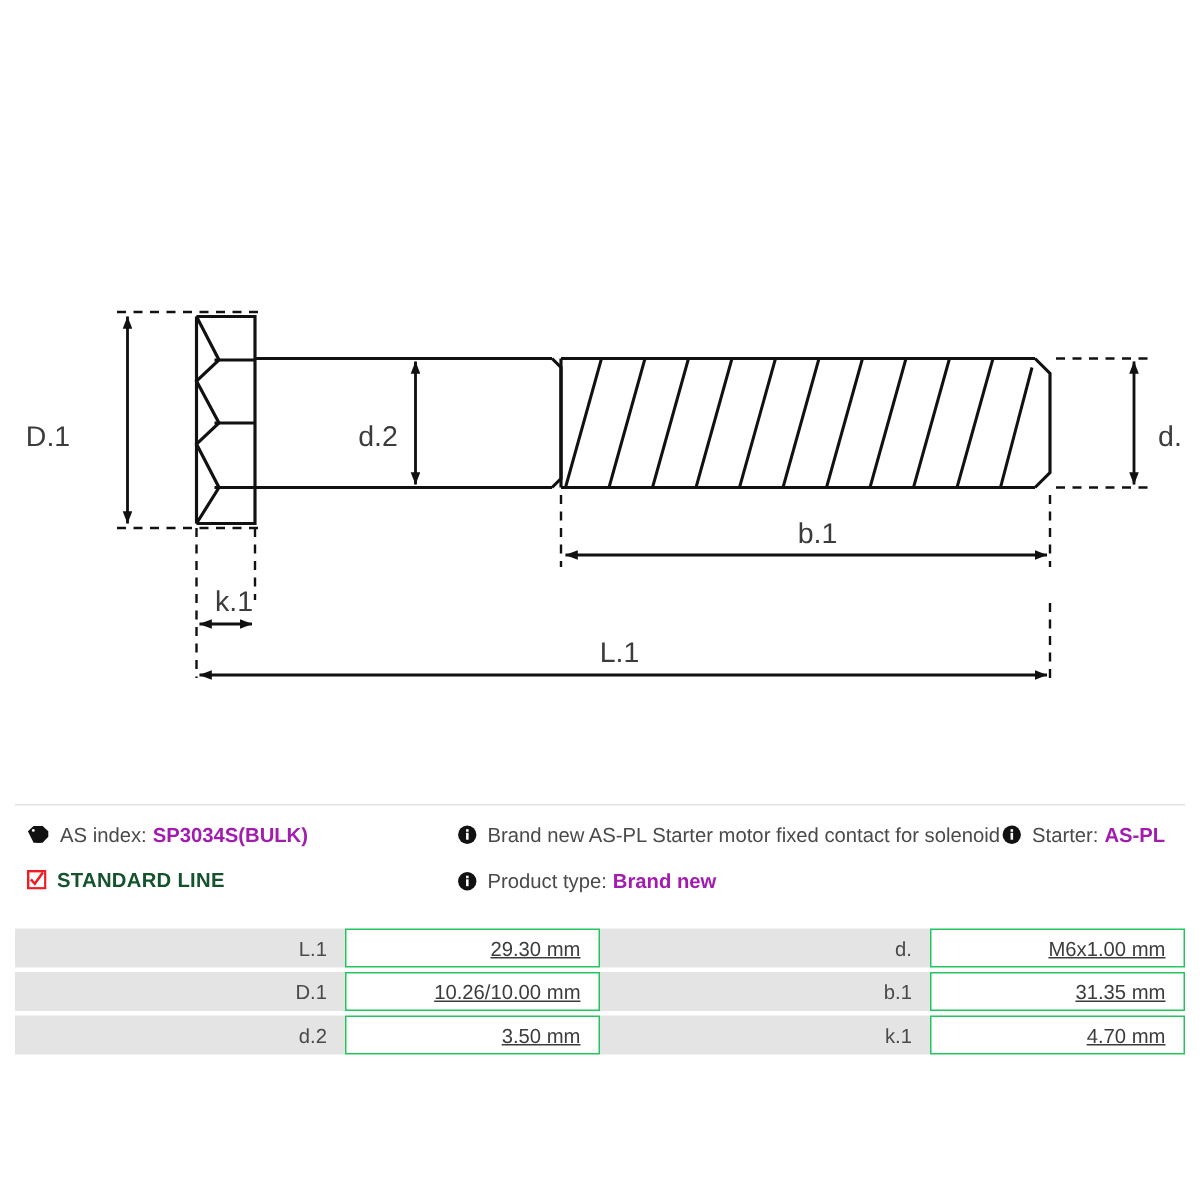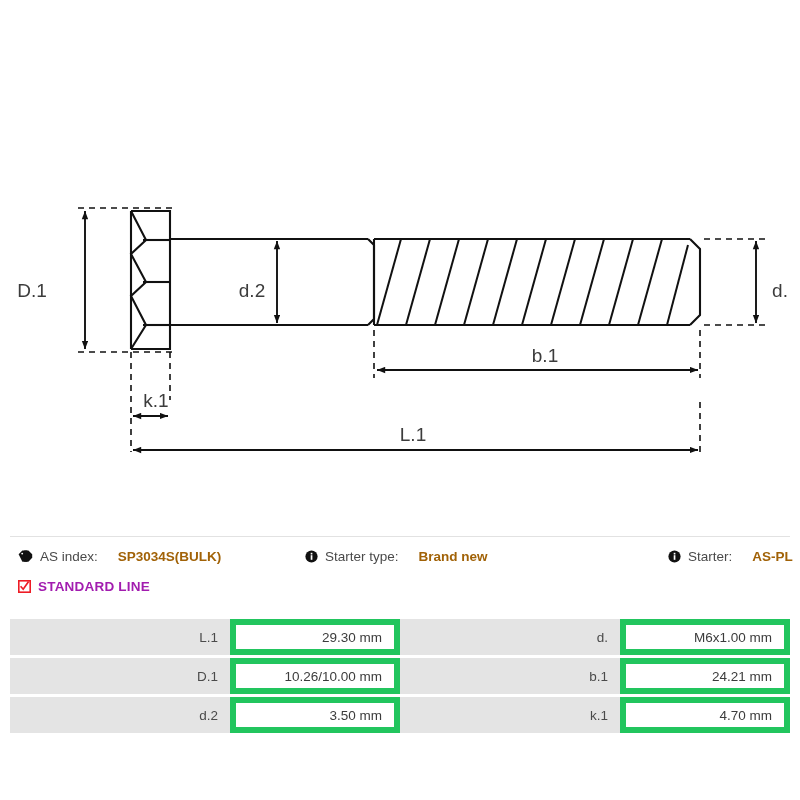--- a/index.html
+++ b/index.html
@@ -12,30 +12,30 @@
   #drawing{position:absolute;left:0;top:0;width:800px;height:520px;}
   
   #info-band{position:absolute;left:0;top:536px;width:800px;height:68px;}
   #info-divider{position:absolute;left:10px;top:0;width:780px;height:1px;background:#e2e2e2;}
   .info-col{position:absolute;top:0;height:68px;overflow:hidden;}
   #col-left{left:18px;width:280px;}
   #col-mid{left:305px;width:372px;}
   #col-right{left:668px;width:132px;}
   .info-line{display:flex;align-items:center;height:22px;margin-top:9px;white-space:nowrap;font-size:13.5px;color:#4a4a4a;}
   .info-line .ico{flex:0 0 auto;margin-right:7px;display:inline-flex;align-items:center;}
-  .info-val{font-weight:bold;color:#a16207;margin-left:20px;}
-  .std-line{display:flex;align-items:center;height:22px;margin-top:8px;color:#a21caf;font-weight:bold;font-size:13.5px;letter-spacing:.2px;}
+  .info-val{font-weight:bold;color:#a21caf;margin-left:4px;}
+  .std-line{display:flex;align-items:center;height:22px;margin-top:8px;color:#14532d;font-weight:bold;font-size:13.5px;letter-spacing:.2px;}
   .std-line .ico{margin-right:7px;display:inline-flex;align-items:center;}
   
   .spec-table{position:absolute;top:616px;width:390px;border-collapse:separate;border-spacing:0 3px;}
   #spec-left{left:10px;}
   #spec-right{left:400px;}
   .spec-table td{height:24px;font-size:13.5px;padding:0 12px;}
   .spec-key{background:#e4e4e4;text-align:right;color:#4a4a4a;width:196px;}
-  .spec-val{background:#ffffff;border:6px solid #22c55e;text-align:right;color:#3c3c3c;}
+  .spec-val{background:#ffffff;border:1px solid #22c55e;text-align:right;color:#3c3c3c;text-decoration:underline;}
 </style>
 </head>
 <body>
 
 <svg id="drawing" viewBox="0 0 800 520">
   <defs>
     <marker id="arrA" markerWidth="9" markerHeight="9" refX="8.2" refY="3.2" orient="auto" markerUnits="userSpaceOnUse">
       <path d="M0,0 L8.4,3.2 L0,6.4 Z" fill="#111"></path>
     </marker>
     <marker id="arrB" markerWidth="9" markerHeight="9" refX="0.2" refY="3.2" orient="auto" markerUnits="userSpaceOnUse">
@@ -138,34 +138,44 @@
 
   <div class="info-col" id="col-mid">
     <div class="info-line">
       <span class="ico">
         <svg width="13" height="13" viewBox="0 0 13 13">
           <circle cx="6.5" cy="6.5" r="6.1" fill="#111"></circle>
           <rect x="5.7" y="5.2" width="1.7" height="4.6" fill="#fff"></rect>
           <rect x="5.7" y="2.8" width="1.7" height="1.7" fill="#fff"></rect>
         </svg>
       </span>
-      <span>Starter type:</span>
-      <span class="info-val">Brand new</span>
-    </div>
-  </div>
-
-  <div class="info-col" id="col-right">
+      <span>Brand new AS-PL Starter motor fixed contact for solenoid</span>
+    </div>
     <div class="info-line">
       <span class="ico">
         <svg width="13" height="13" viewBox="0 0 13 13">
           <circle cx="6.5" cy="6.5" r="6.1" fill="#111"></circle>
           <rect x="5.7" y="5.2" width="1.7" height="4.6" fill="#fff"></rect>
           <rect x="5.7" y="2.8" width="1.7" height="1.7" fill="#fff"></rect>
         </svg>
       </span>
+      <span>Product type:</span>
+      <span class="info-val">Brand new</span>
+    </div>
+  </div>
+
+  <div class="info-col" id="col-right">
+    <div class="info-line">
+      <span class="ico">
+        <svg width="13" height="13" viewBox="0 0 13 13">
+          <circle cx="6.5" cy="6.5" r="6.1" fill="#111"></circle>
+          <rect x="5.7" y="5.2" width="1.7" height="4.6" fill="#fff"></rect>
+          <rect x="5.7" y="2.8" width="1.7" height="1.7" fill="#fff"></rect>
+        </svg>
+      </span>
       <span>Starter:</span>
       <span class="info-val">AS-PL</span>
     </div>
   </div>
 
 </div>
 
 <table class="spec-table" id="spec-left">
   <tbody>
     <tr>
@@ -184,20 +194,20 @@
 </table>
 
 <table class="spec-table" id="spec-right">
   <tbody>
     <tr>
       <td class="spec-key">d.</td>
       <td class="spec-val">M6x1.00 mm</td>
     </tr>
     <tr>
       <td class="spec-key">b.1</td>
-      <td class="spec-val">24.21 mm</td>
+      <td class="spec-val">31.35 mm</td>
     </tr>
     <tr>
       <td class="spec-key">k.1</td>
       <td class="spec-val">4.70 mm</td>
     </tr>
   </tbody>
 </table>
 
 </body></html>

